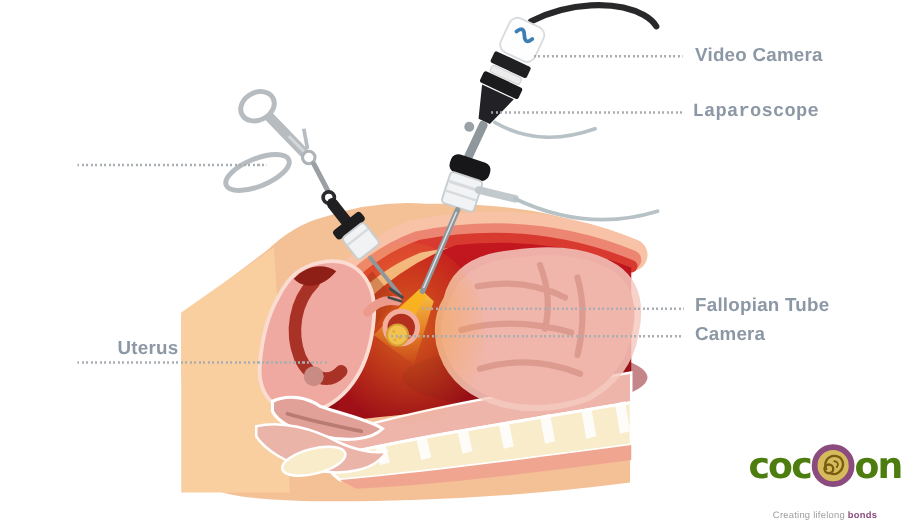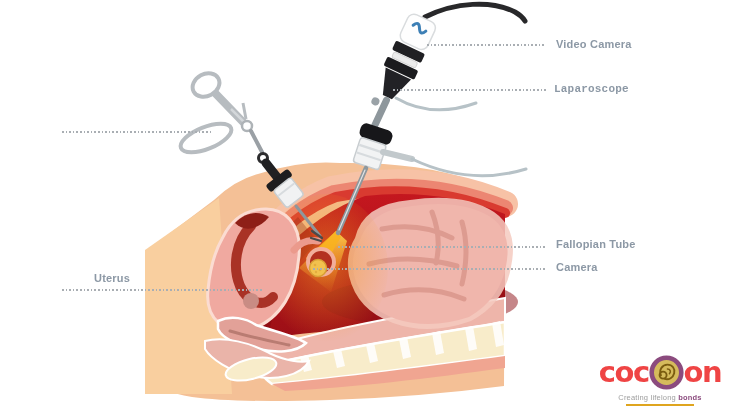--- a/index.html
+++ b/index.html
@@ -2,37 +2,37 @@
 <html><head>
 <meta charset="utf-8">
 <style>
   html,body{margin:0;padding:0;background:#fff;}
   .stage{
     position:relative;width:731px;height:416px;background:#ffffff;
     overflow:hidden;font-family:"Liberation Sans",sans-serif;
   }
   .illustration{position:absolute;left:0;top:0;width:731px;height:416px;}
   .callout-label{
-    position:absolute;font-weight:bold;font-size:11px;line-height:17px;
+    position:absolute;font-weight:bold;font-size:15px;line-height:17px;
     color:#8c98a5;letter-spacing:.2px;white-space:pre-line;
   }
   .leader{
     position:absolute;height:2px;
     background-image:repeating-linear-gradient(to right,#a9aeb3 0 1.6px,transparent 1.6px 3.6px);
   }
   .logo{
     position:absolute;left:594px;top:354px;width:132px;text-align:center;
   }
   .logo-row{display:flex;align-items:center;justify-content:center;}
   .logo-word{
     font-family:"DejaVu Sans",sans-serif;font-weight:bold;font-size:29px;
-    color:#ef4444;letter-spacing:-1.5px;line-height:1;
+    color:#4d7c0f;letter-spacing:-1.5px;line-height:1;
   }
   .logo-circle{margin:0 -1px;display:block;}
-  .tagline{font-size:7.5px;color:#9e9e9e;margin-top:2px;letter-spacing:.2px;}
+  .tagline{font-size:7.5px;color:#9e9e9e;margin-top:16px;letter-spacing:.2px;}
   .tagline .hl{color:#8b4b7e;font-weight:bold;}
   .gold-rule{width:68px;height:2px;background:#dfa51f;margin:2px auto 0;}
 </style>
 </head>
 <body>
 
 <div class="stage">
 
   <svg class="illustration" viewBox="0 0 731 416" aria-hidden="true">
     <defs>

